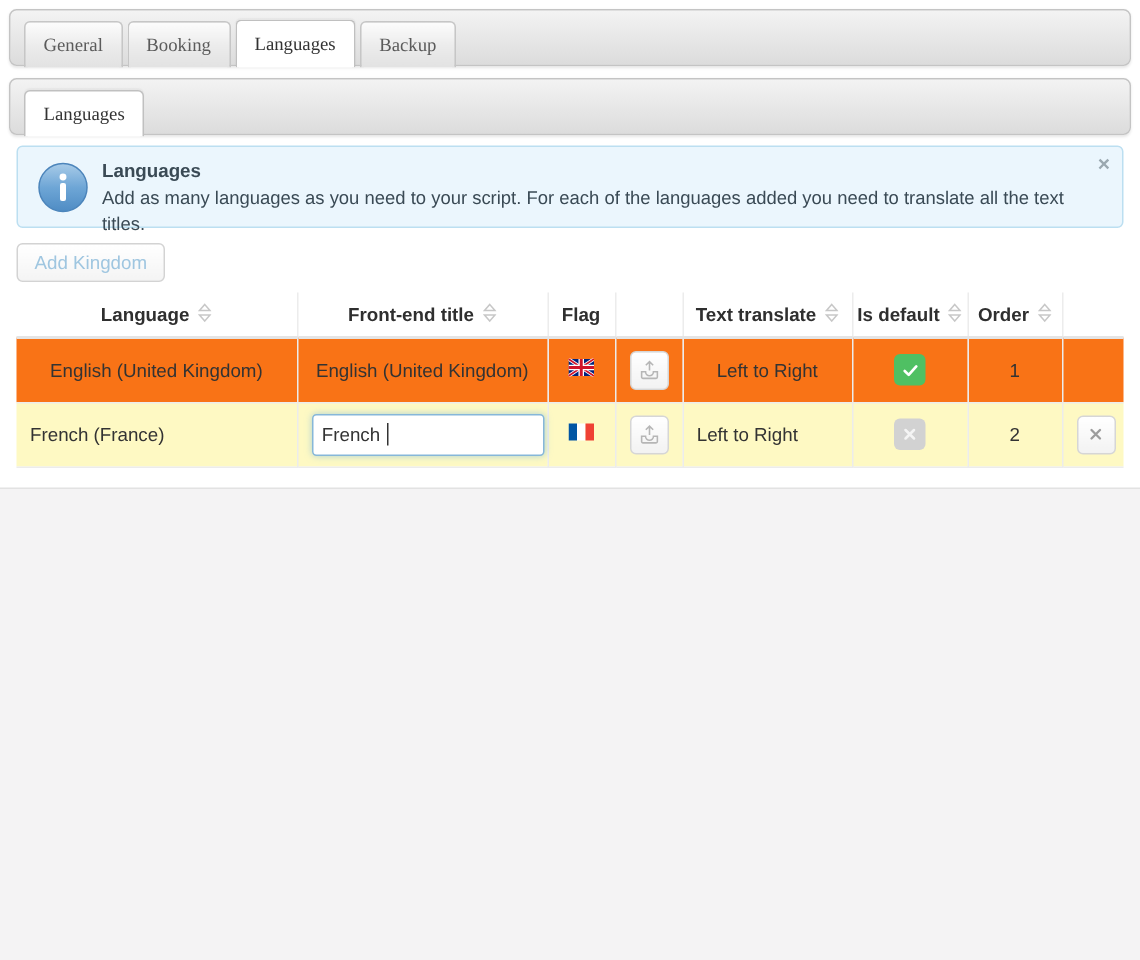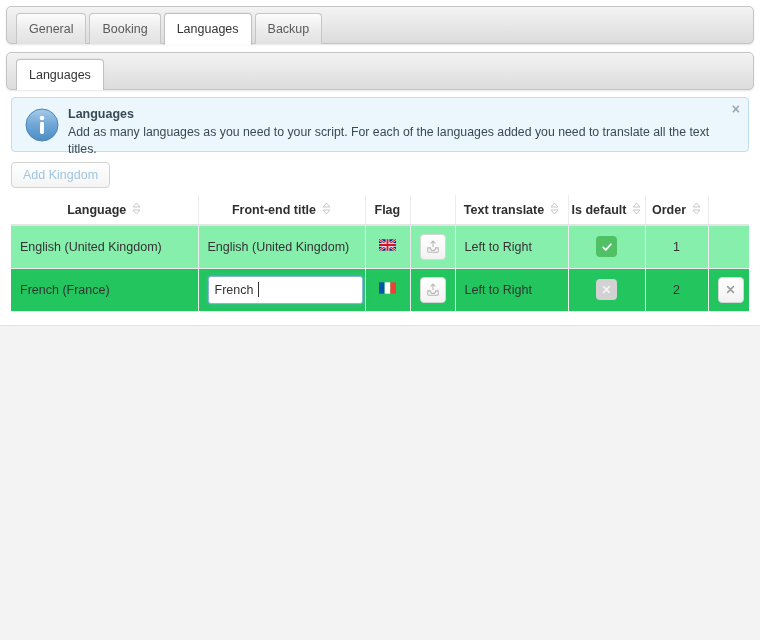--- a/index.html
+++ b/index.html
@@ -35,21 +35,23 @@
     box-shadow: 0 1px 2px rgba(0,0,0,0.10);
   }
   .tabbar.level1 { top: 6px; }
   .tabbar.level2 { top: 52px; }
 
   .tabs {
     position: absolute;
     left: 9px;
     top: 6px;
     display: flex;
+    align-items: flex-end;
     height: 32px;
+    font-family: Liberation Serif, serif;
   }
   .tab {
     height: 31px;
     line-height: 30px;
     padding: 0 12px;
     margin-right: 3px;
     font-size: 12.5px;
     color: #5b5b5b;
     background: linear-gradient(to bottom, #fcfcfc 0%, #ebebeb 55%, #e2e2e2 100%);
     border: 1px solid #c6c6c6;
@@ -155,22 +157,22 @@
   table.langtable td {
     height: 43px;
     border-bottom: 1px solid #ececec;
     border-right: 1px solid #ececec;
     font-size: 12.5px;
     color: #333333;
     padding: 0 9px;
     vertical-align: middle;
   }
   table.langtable td:last-child { border-right: none; }
-  tr.row-alt td { background: #22c55e; }
-  tr.row-plain td { background: #86efac; }
+  tr.row-alt td { background: #fef9c3; }
+  tr.row-plain td { background: #f97316; text-align: center; }
 
   .th-inner { display: flex; align-items: center; justify-content: center; }
   .sorter { margin-left: 6px; opacity: .55; flex: 0 0 auto; }
 
   td.c-center { text-align: center; padding: 0; }
 
   
   .edit-input {
     width: 155px;
     height: 28px;

